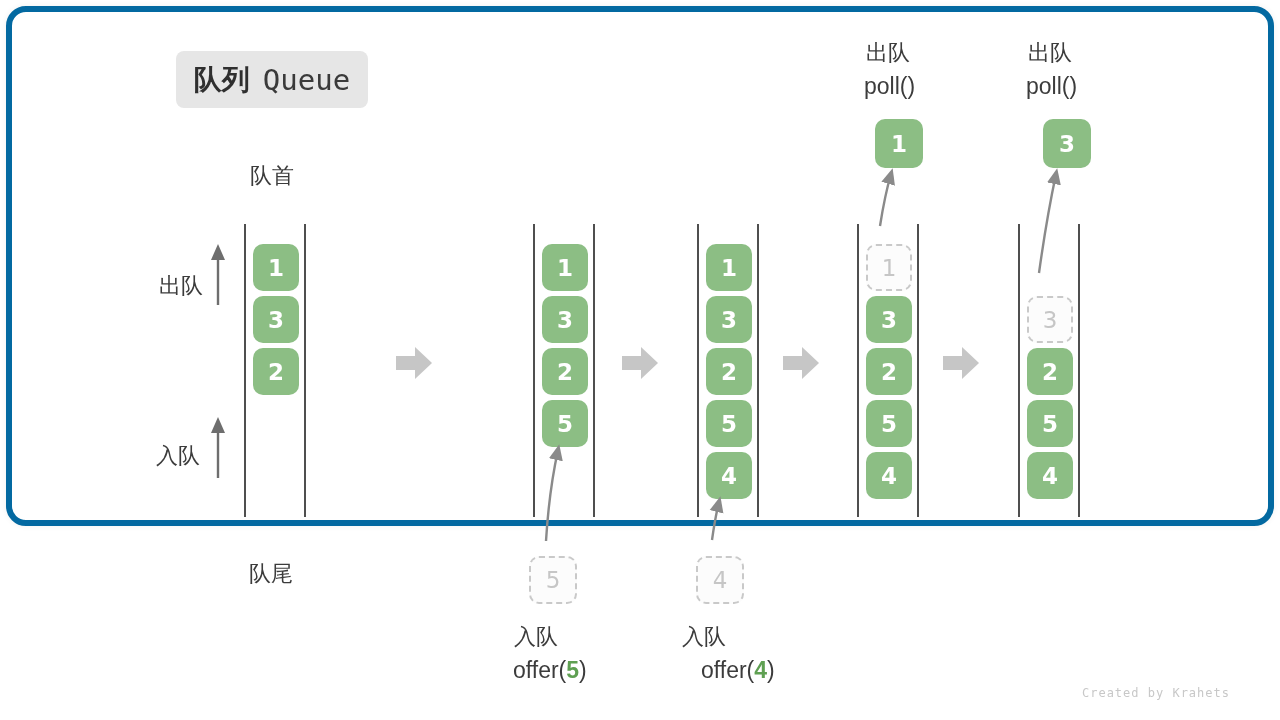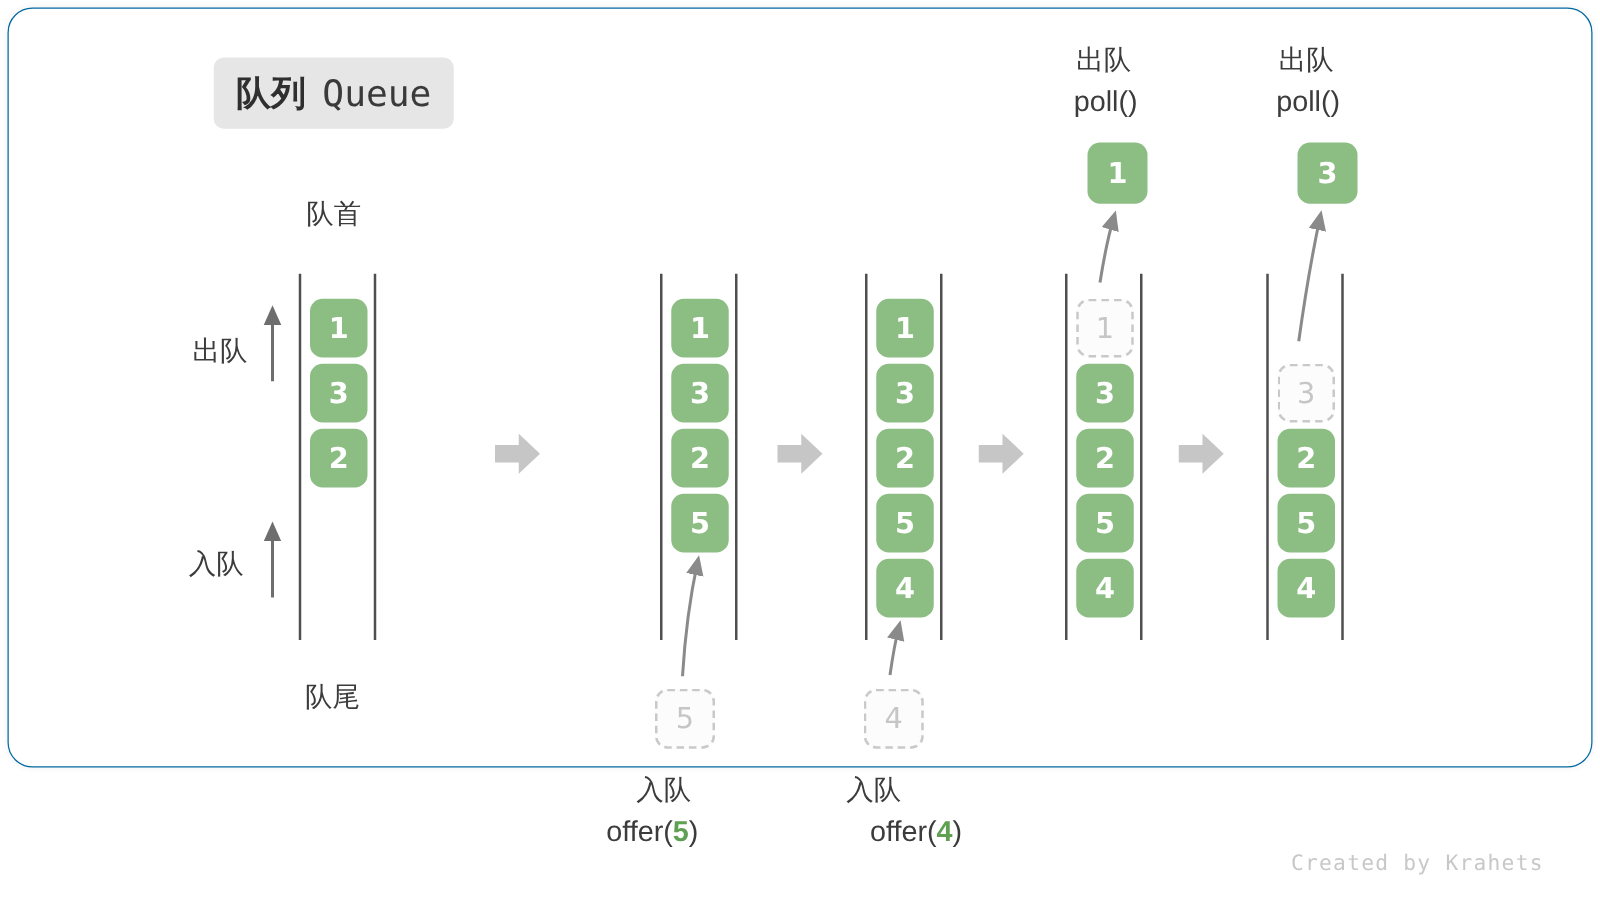--- a/index.html
+++ b/index.html
@@ -1,21 +1,21 @@
 <!DOCTYPE html>
 <html><head>
 <meta charset="utf-8">
 <style>
   * { box-sizing: border-box; margin: 0; padding: 0; }
   html, body { width: 1280px; height: 720px; background: #ffffff; overflow: hidden; }
   body { font-family: "DejaVu Sans", "Liberation Sans", sans-serif; position: relative; }
 
   .canvas {
-    position: absolute; left: 6px; top: 6px; width: 1268px; height: 608px;
-    background: #ffffff; border: 1px solid #0369a1; border-radius: 20px;
+    position: absolute; left: 6px; top: 6px; width: 1268px; height: 520px;
+    background: #ffffff; border: 6px solid #0369a1; border-radius: 20px;
     box-shadow: 0 0 6px rgba(0,0,0,0.06);
   }
 
   
   .title-chip {
     position: absolute; left: 170px; top: 45px; width: 192px; height: 57px;
     background: #e6e6e6; border-radius: 8px;
     display: flex; align-items: center; justify-content: center; gap: 13px;
   }
   .title-zh { font-size: 28px; font-weight: bold; color: #2f2f2f; }
@@ -38,55 +38,55 @@
   .free.solid { width: 48px; height: 49px; }
 
   .s0 { top: 20px; } .s1 { top: 72px; } .s2 { top: 124px; } .s3 { top: 176px; } .s4 { top: 228px; }
 
   
   .cap { position: absolute; white-space: nowrap; }
   .cap-zh { font-size: 22px; color: #3c3c3c; }
   .cap-code { font-size: 23px; color: #3c3c3c; font-family: Liberation Sans, sans-serif; }
   .cap-code .arg { color: #5fa052; font-weight: bold; }
 
-  .credit { position: absolute; right: 38px; top: 674px; font-size: 17px; color: #c8c8c8;
+  .credit { position: absolute; right: 38px; top: 674px; font-size: 12px; color: #c8c8c8;
             font-family: "DejaVu Sans Mono", "Liberation Mono", monospace; letter-spacing: 1px; }
 
   svg.overlay { position: absolute; left: 0; top: 0; width: 1280px; height: 720px; pointer-events: none; }
 </style>
 </head>
 <body>
 
 <div class="canvas">
 
   <div class="title-chip" style="left:164px; top:39px;">
     <span class="title-zh">队列</span>
     <span class="title-en">Queue</span>
   </div>
 
   <div class="lbl" style="left:238px; top:149px;">队首</div>
-  <div class="lbl" style="left:237px; top:536px;text-align:right;">队尾</div>
+  <div class="lbl" style="left:237px; top:547px;text-align:right;">队尾</div>
   <div class="lbl" style="left:147px; top:259px;">出队</div>
   <div class="lbl" style="left:144px; top:429px;">入队</div>
 
   <div class="track" style="left:232px;">
     <div class="slot solid s0">1</div>
     <div class="slot solid s1">3</div>
     <div class="slot solid s2">2</div>
   </div>
 
   <div class="track" style="left:521px;">
     <div class="slot solid s0">1</div>
     <div class="slot solid s1">3</div>
     <div class="slot solid s2">2</div>
     <div class="slot solid s3">5</div>
   </div>
   <div class="free ghost" style="left:517px; top:544px;">5</div>
   <div class="cap cap-zh" style="left:502px; top:610px;">入队</div>
-  <div class="cap cap-code" style="left:478px; top:645px;"><span>offer(</span><span class="arg">5</span><span>)</span></div>
+  <div class="cap cap-code" style="left:501px; top:645px;"><span>offer(</span><span class="arg">5</span><span>)</span></div>
 
   <div class="track" style="left:685px;">
     <div class="slot solid s0">1</div>
     <div class="slot solid s1">3</div>
     <div class="slot solid s2">2</div>
     <div class="slot solid s3">5</div>
     <div class="slot solid s4">4</div>
   </div>
   <div class="free ghost" style="left:684px; top:544px;">4</div>
   <div class="cap cap-zh" style="left:670px; top:610px;">入队</div>

